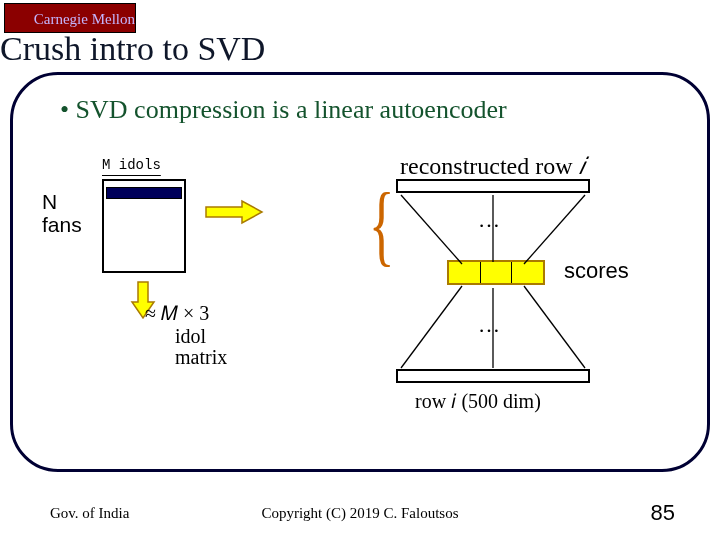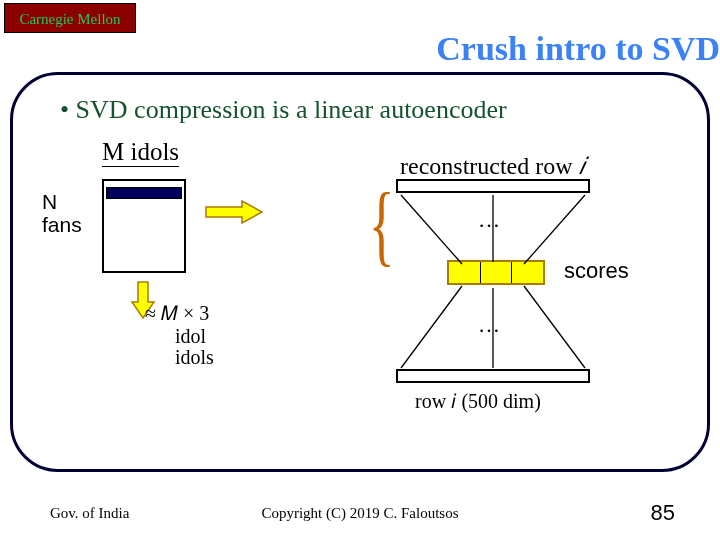--- a/index.html
+++ b/index.html
@@ -12,59 +12,59 @@
     overflow: hidden;
   }
   .logo {
     position: absolute;
     top: 3px;
     left: 4px;
     width: 132px;
     height: 30px;
     background: #8b0000;
     border: 1px solid #000;
-    color: #22c55e;
+    color: #c4b5fd;
     font-family: Georgia, serif;
     font-size: 15px;
-    text-align: center;
+    text-align: right;
     line-height: 30px;
     font-weight: 500;
   }
   .frame {
     position: absolute;
     top: 72px;
     left: 10px;
     width: 700px;
     height: 400px;
     border: 3px solid #000033;
     border-radius: 48px;
   }
   .title {
     position: absolute;
     top: 30px;
     left: 0; right: 0;
-    text-align: right;
+    text-align: left;
     font-size: 34px;
-    font-weight: bold;
-    color: #3b82f6;
+    font-weight: normal;
+    color: #0f172a;
     font-family: 'Times New Roman', serif;
   }
   .bullet {
     position: absolute;
     top: 95px;
     left: 60px;
     font-size: 26px;
     color: #14532d;
     font-family: 'Times New Roman', serif;
   }
   .label-midols {
     position: absolute;
-    top: 138px; left: 102px;
-    font-size: 25px;
-    font-family: Liberation Serif, serif;
+    top: 157px; left: 102px;
+    font-size: 14px;
+    font-family: Liberation Mono, monospace;
     text-decoration: underline;
     text-decoration-thickness: 1px;
     text-underline-offset: 6px;
   }
   .label-nfans {
     position: absolute;
     top: 190px; left: 42px;
     font-size: 21px;
     font-family: Verdana, Arial, sans-serif;
     line-height: 1.1;
@@ -214,21 +214,21 @@
 <svg class="arrow-yellow" style="top:199px;left:204px;width:60px;height:26px;">
   <polygon points="2,8 38,8 38,2 58,13 38,24 38,18 2,18"></polygon>
 </svg>
 
 <svg class="arrow-yellow" style="top:280px;left:130px;width:26px;height:40px;">
   <polygon points="8,2 18,2 18,22 24,22 13,38 2,22 8,22"></polygon>
 </svg>
 
 <div class="idol-formula">≈ 𝑀 × 3</div>
 <div class="idol-matrix-txt" style="white-space:pre;">idol
-idols</div>
+matrix</div>
 
 <div class="brace">{</div>
 
 <div class="recon-box"></div>
 <div class="recon-label">
   <span>reconstructed row</span> <i>𝑖</i>
 </div>
 
 <div class="dots1">…</div>
 

